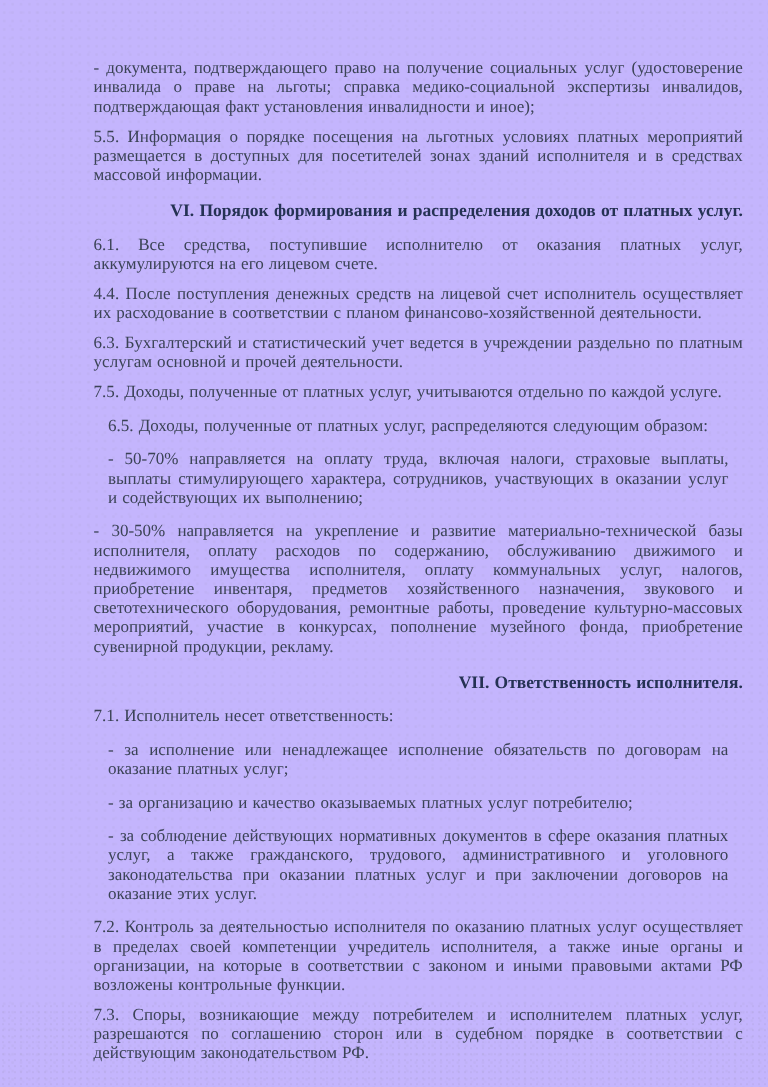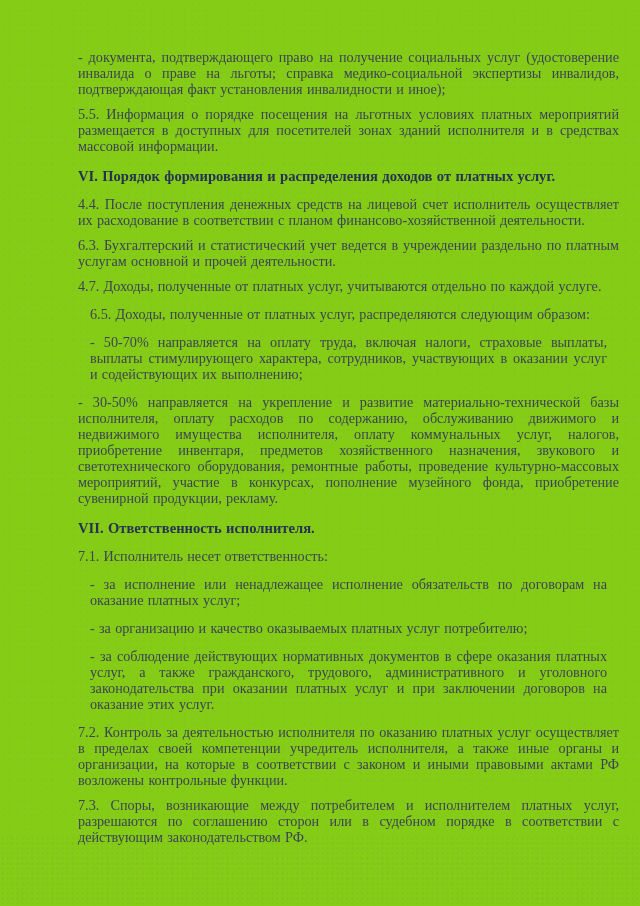--- a/index.html
+++ b/index.html
@@ -5,21 +5,21 @@
   html, body {
     margin: 0;
     padding: 0;
     background: #ededeb;
   }
   .page {
     position: relative;
     width: 640px;
     height: 906px;
     margin: 0 auto;
-    background: #84cc16;
+    background: #c4b5fd;
     overflow: hidden;
     font-family: "Liberation Serif", serif;
     color: #3b4356;
     box-sizing: border-box;
   }
   
   .page::before {
     content: "";
     position: absolute;
     inset: 0;
@@ -49,46 +49,47 @@
     word-spacing: 0.05em;
   }
   .para {
     margin: 0 0 9px 0;
   }
   .line-block {
     margin: 12px;
   }
   .heading {
     font-weight: bold;
-    text-align: left;
+    text-align: right;
     color: #253254;
     font-size: 14.6px;
     margin: 14px 0 12px 0;
   }
 </style>
 </head>
 <body>
 
 <div class="page">
   <div class="content">
 
     <p class="para">- документа, подтверждающего право на получение социальных услуг (удостоверение инвалида о праве на льготы; справка медико-социальной экспертизы инвалидов, подтверждающая факт установления инвалидности и иное);</p>
 
 
 
     <p class="para">5.5. Информация о порядке посещения на льготных условиях платных мероприятий размещается в доступных для посетителей зонах зданий исполнителя и в средствах массовой информации.</p>
 
     <h2 class="heading">VI. Порядок формирования и распределения доходов от платных услуг.</h2>
 
+    <p class="para">6.1. Все средства, поступившие исполнителю от оказания платных услуг, аккумулируются на его лицевом счете.</p>
 
     <p class="para">4.4. После поступления денежных средств на лицевой счет исполнитель осуществляет их расходование в соответствии с планом финансово-хозяйственной деятельности.</p>
 
     <p class="para">6.3. Бухгалтерский и статистический учет ведется в учреждении раздельно по платным услугам основной и прочей деятельности.</p>
 
-    <p class="para">4.7. Доходы, полученные от платных услуг, учитываются отдельно по каждой услуге.</p>
+    <p class="para">7.5. Доходы, полученные от платных услуг, учитываются отдельно по каждой услуге.</p>
 
     <div class="para">
       <div class="line-block">6.5. Доходы, полученные от платных услуг, распределяются следующим образом:</div>
       <div class="line-block">- 50-70% направляется на оплату труда, включая налоги, страховые выплаты, выплаты стимулирующего характера, сотрудников, участвующих в оказании услуг и содействующих их выполнению;</div>
     </div>
 
     <p class="para">- 30-50% направляется на укрепление и развитие материально-технической базы исполнителя, оплату расходов по содержанию, обслуживанию движимого и недвижимого имущества исполнителя, оплату коммунальных услуг, налогов, приобретение инвентаря, предметов хозяйственного назначения, звукового и светотехнического оборудования, ремонтные работы, проведение культурно-массовых мероприятий, участие в конкурсах, пополнение музейного фонда, приобретение сувенирной продукции, рекламу.</p>
 
     <h2 class="heading">VII. Ответственность исполнителя.</h2>
 

